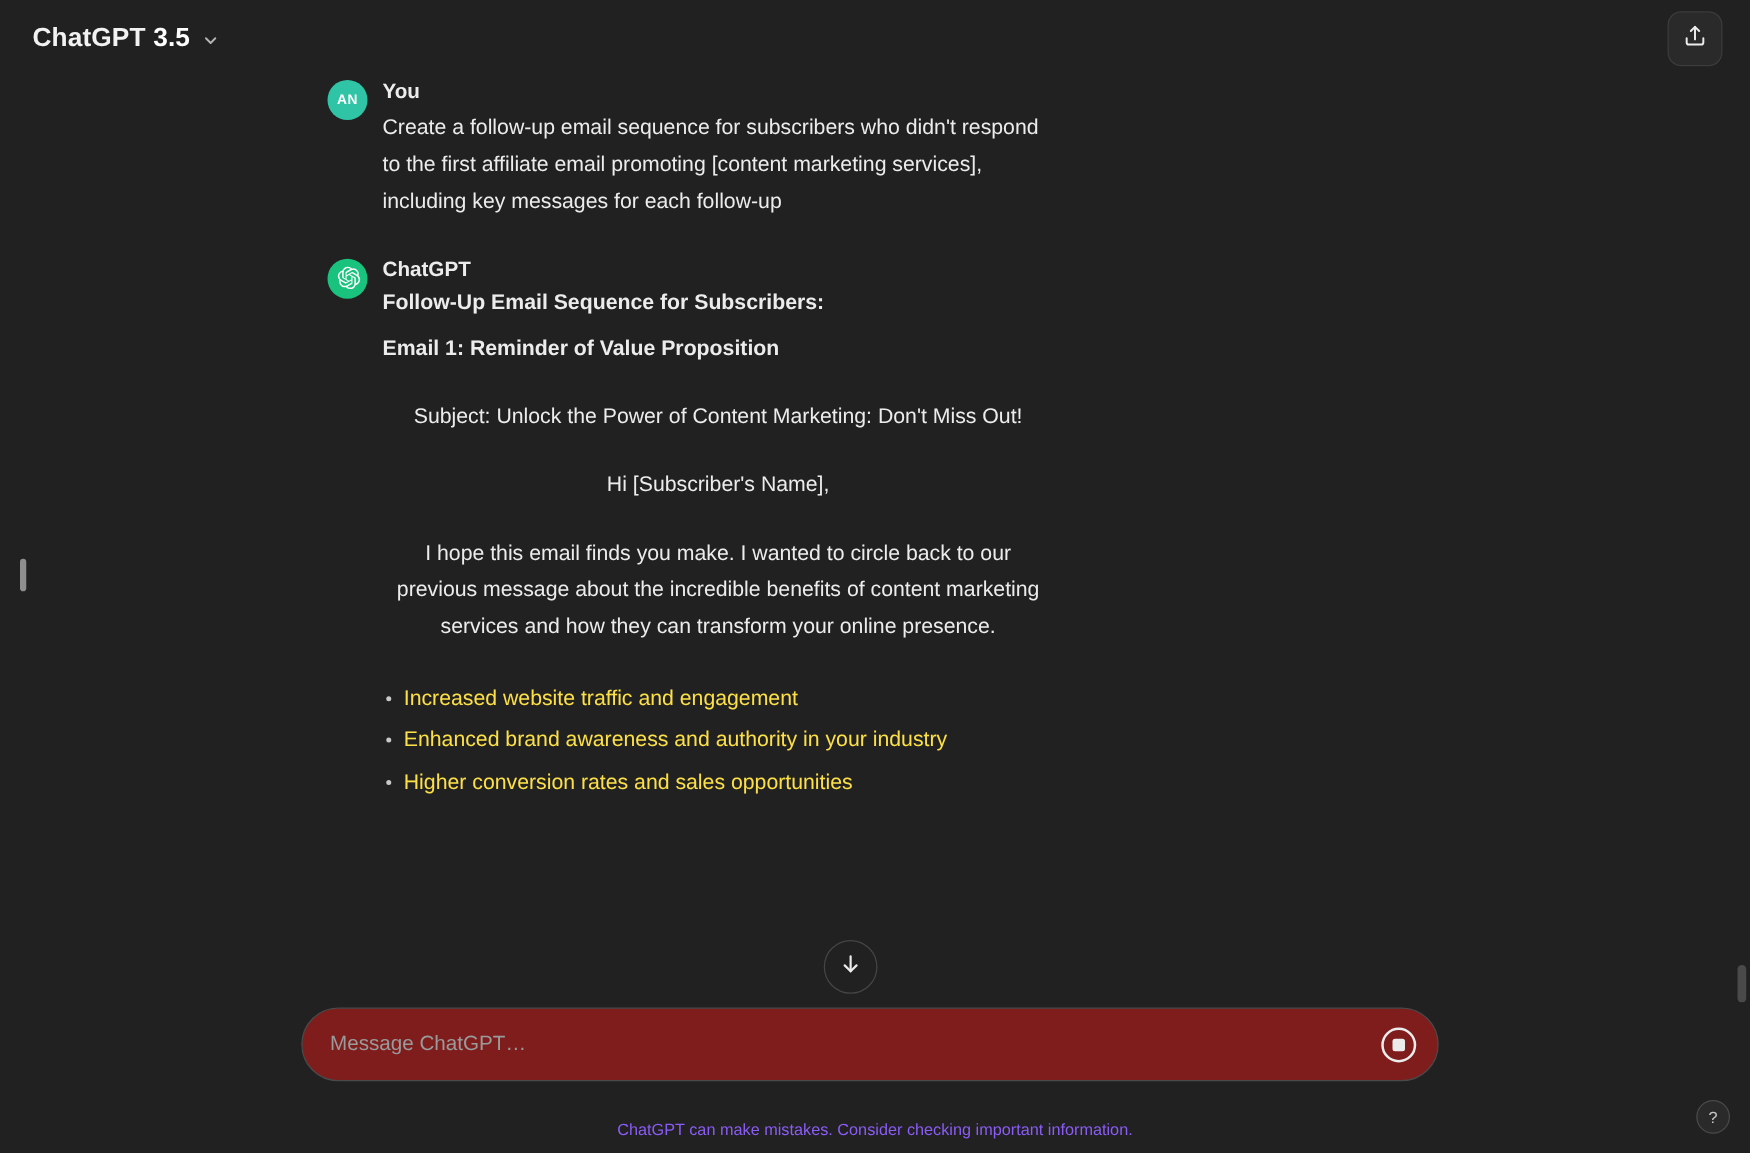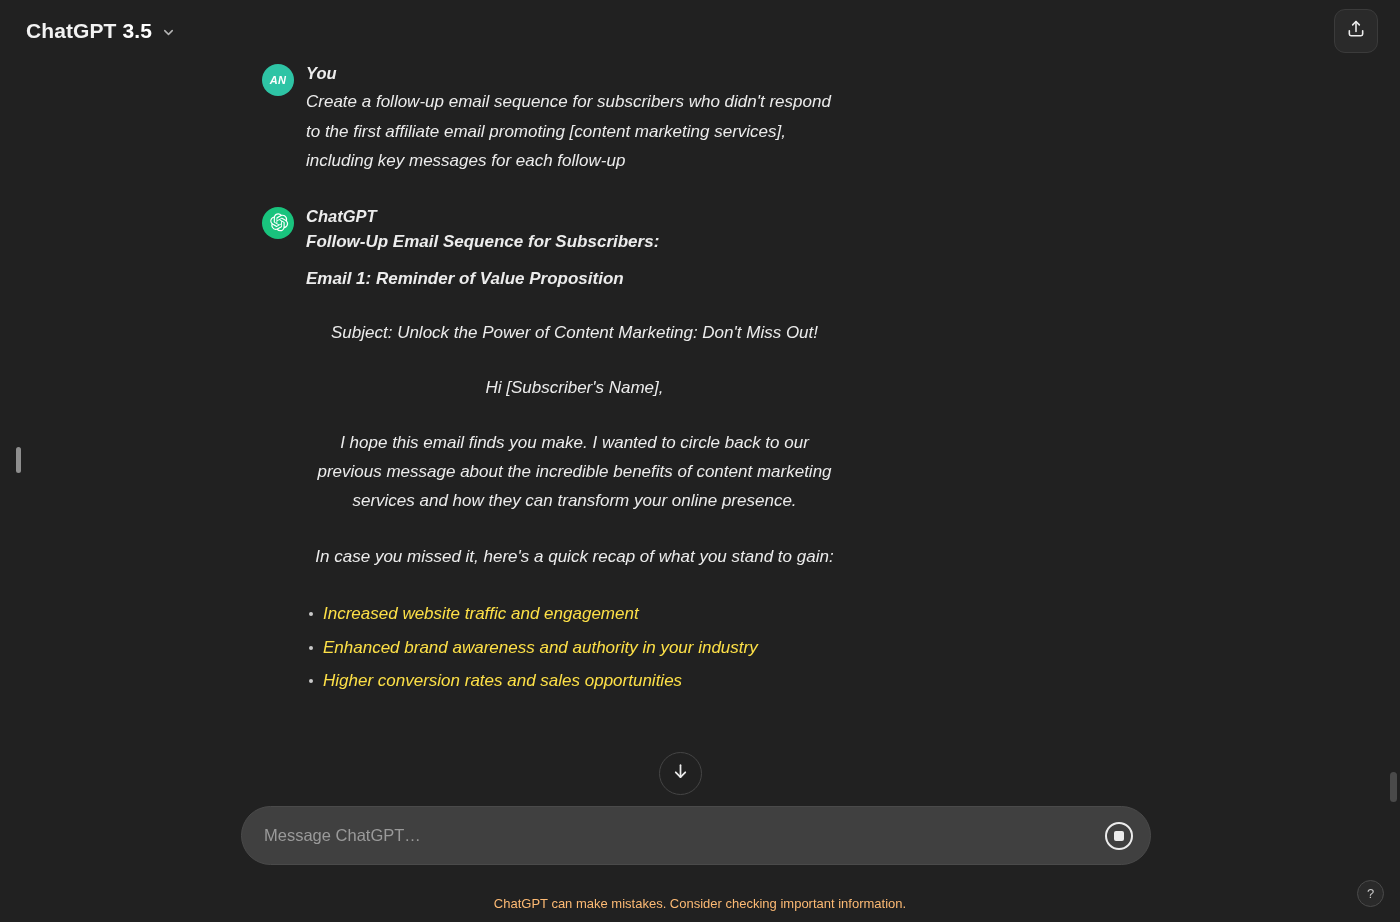--- a/index.html
+++ b/index.html
@@ -37,21 +37,20 @@
   .rail-handle {
     position:absolute; left:16px; top:447px;
     width:5px; height:26px; border-radius:3px;
     background:#8e8e8e;
   }
 
   
   .thread {
     position:absolute; top:62px; left:0; width:1143px; height:740px;
     overflow:hidden;
-    font-style:italic;
   }
   .msg { position:relative; padding-left:306px; padding-right:300px; }
   .msg + .msg { margin-top:30px; }
 
   .avatar {
     position:absolute; left:262px; top:2px;
     width:32px; height:32px; border-radius:50%;
     display:flex; align-items:center; justify-content:center;
     font-size:11px; font-weight:700; color:#fff; letter-spacing:.4px;
   }
@@ -88,41 +87,41 @@
 
   
   .composer-wrap {
     position:absolute; left:0; bottom:0; width:1400px; height:120px;
     background:#212121;
   }
   .composer {
     position:absolute; left:241px; top:4px;
     width:910px; height:59px;
     border:1px solid #4a4a4a; border-radius:30px;
-    background:#404040;
+    background:#7f1d1d;
     display:flex; align-items:center;
   }
   .composer input {
     flex:1; height:100%; background:transparent; border:none; outline:none;
     padding:0 64px 0 22px;
     font-family:"Liberation Sans", sans-serif;
     font-size:16.5px; color:#ececec;
   }
   .composer input::placeholder { color:#9a9a9a; }
   .stop-btn {
     position:absolute; right:17px; top:50%; transform:translateY(-50%);
     width:28px; height:28px; border-radius:50%;
     border:2px solid #ececec; background:transparent;
     display:flex; align-items:center; justify-content:center; cursor:pointer;
   }
   .stop-btn i { display:block; width:10px; height:10px; border-radius:2px; background:#ececec; }
 
   .footnote {
     position:absolute; left:0; bottom:11px; width:1400px;
-    text-align:center; font-size:13px; color:#fdba74;
+    text-align:center; font-size:13px; color:#8b5cf6;
   }
 
   .help-btn {
     position:absolute; right:16px; bottom:15px;
     width:27px; height:27px; border-radius:50%;
     border:1px solid #4a4a4a; background:#2a2a2a;
     display:flex; align-items:center; justify-content:center; cursor:pointer;
     font-size:13px; color:#c9c9c9;
   }
 
@@ -178,21 +177,20 @@
           </svg>
       </span>
     </div>
     <div class="author">ChatGPT</div>
     <div class="body">
       <h3>Follow-Up Email Sequence for Subscribers:</h3>
       <h3 class="spaced">Email 1: Reminder of Value Proposition</h3>
       <p class="spaced">Subject: Unlock the Power of Content Marketing: Don't Miss Out!</p>
       <p class="spaced">Hi [Subscriber's Name],</p>
       <p class="spaced">I hope this email finds you make. I wanted to circle back to our previous message about the incredible benefits of content marketing services and how they can transform your online presence.</p>
-      <p class="spaced">In case you missed it, here's a quick recap of what you stand to gain:</p>
       <ul class="bullets">
         <li>Increased website traffic and engagement</li>
         <li>Enhanced brand awareness and authority in your industry</li>
         <li>Higher conversion rates and sales opportunities</li>
       </ul>
     </div>
   </div>
 
 </div>
 

